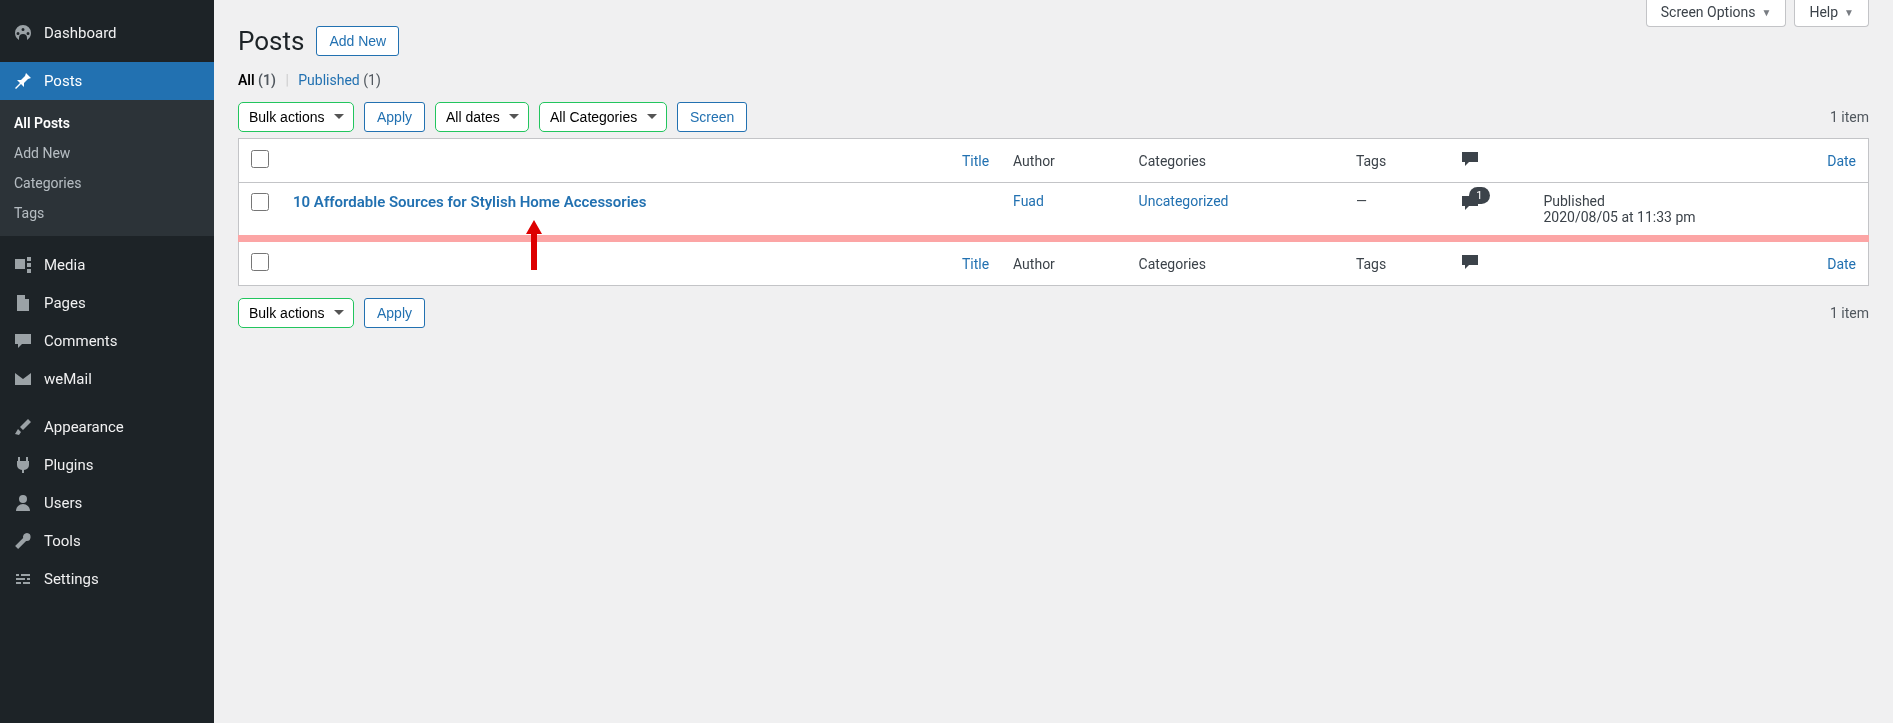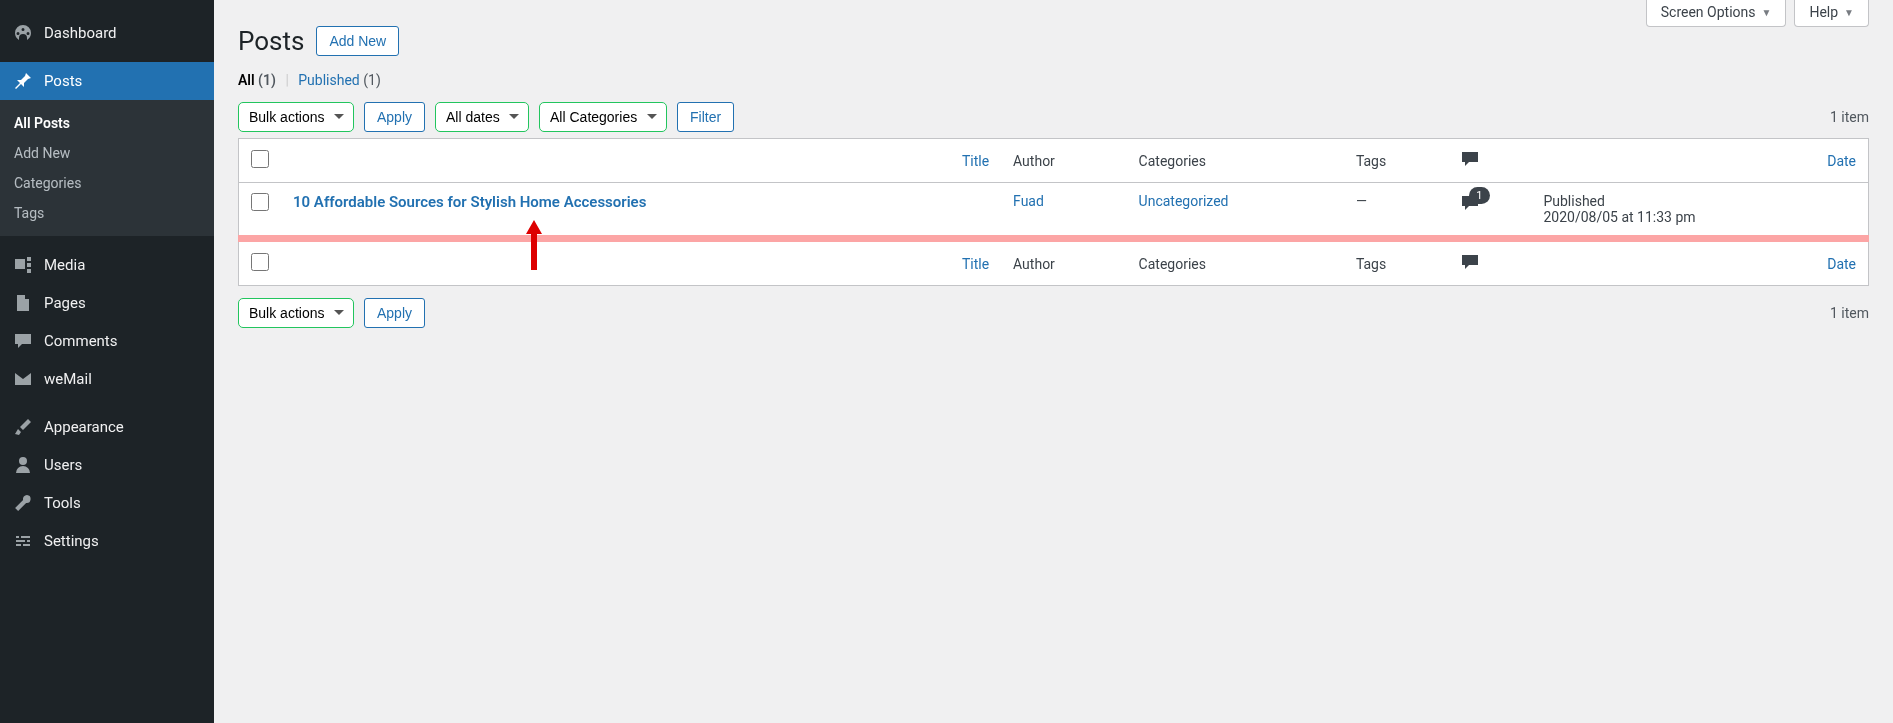--- a/index.html
+++ b/index.html
@@ -119,20 +119,28 @@
       <span class="icn">
           <svg viewBox="0 0 20 20">
             <path d="M15 2l3 3-8 8-3-3zM5 12l3 3-2 3-4-1z"></path>
           </svg>
         </span>
       <span>Appearance</span>
     </div>
     <div class="side-item">
       <span class="icn">
           <svg viewBox="0 0 20 20">
+            <path d="M7 2v4h6V2h2v4h1v4a5 5 0 01-5 5v3H9v-3a5 5 0 01-5-5V6h1V2z"></path>
+          </svg>
+        </span>
+      <span>Plugins</span>
+    </div>
+    <div class="side-item">
+      <span class="icn">
+          <svg viewBox="0 0 20 20">
             <path d="M10 2a4 4 0 110 8 4 4 0 010-8zm-7 16a7 7 0 0114 0z"></path>
           </svg>
         </span>
       <span>Users</span>
     </div>
     <div class="side-item">
       <span class="icn">
           <svg viewBox="0 0 20 20">
             <path d="M14 2a4 4 0 00-3.9 5l-8 8 3 3 8-8A4 4 0 1014 2z"></path>
           </svg>
@@ -171,21 +179,21 @@
       <span class="sepd">|</span>
       <a><span>Published</span> <span class="count">(1)</span></a>
     </div>
 
 
     <div class="filter-row">
       <span class="sel-wrap"><select class="select"><option>Bulk actions</option></select></span>
       <button class="btn">Apply</button>
       <span class="sel-wrap"><select class="select"><option>All dates</option></select></span>
       <span class="sel-wrap"><select class="select"><option>All Categories</option></select></span>
-      <button class="btn">Filter</button>
+      <button class="btn">Screen</button>
       <span class="item-count">1 item</span>
     </div>
 
     <table class="table">
       <thead>
         <tr>
           <th class="cb"><input type="checkbox" style=""></th>
           <th class="sortable">Title</th>
           <th>Author</th>
           <th>Categories</th>

